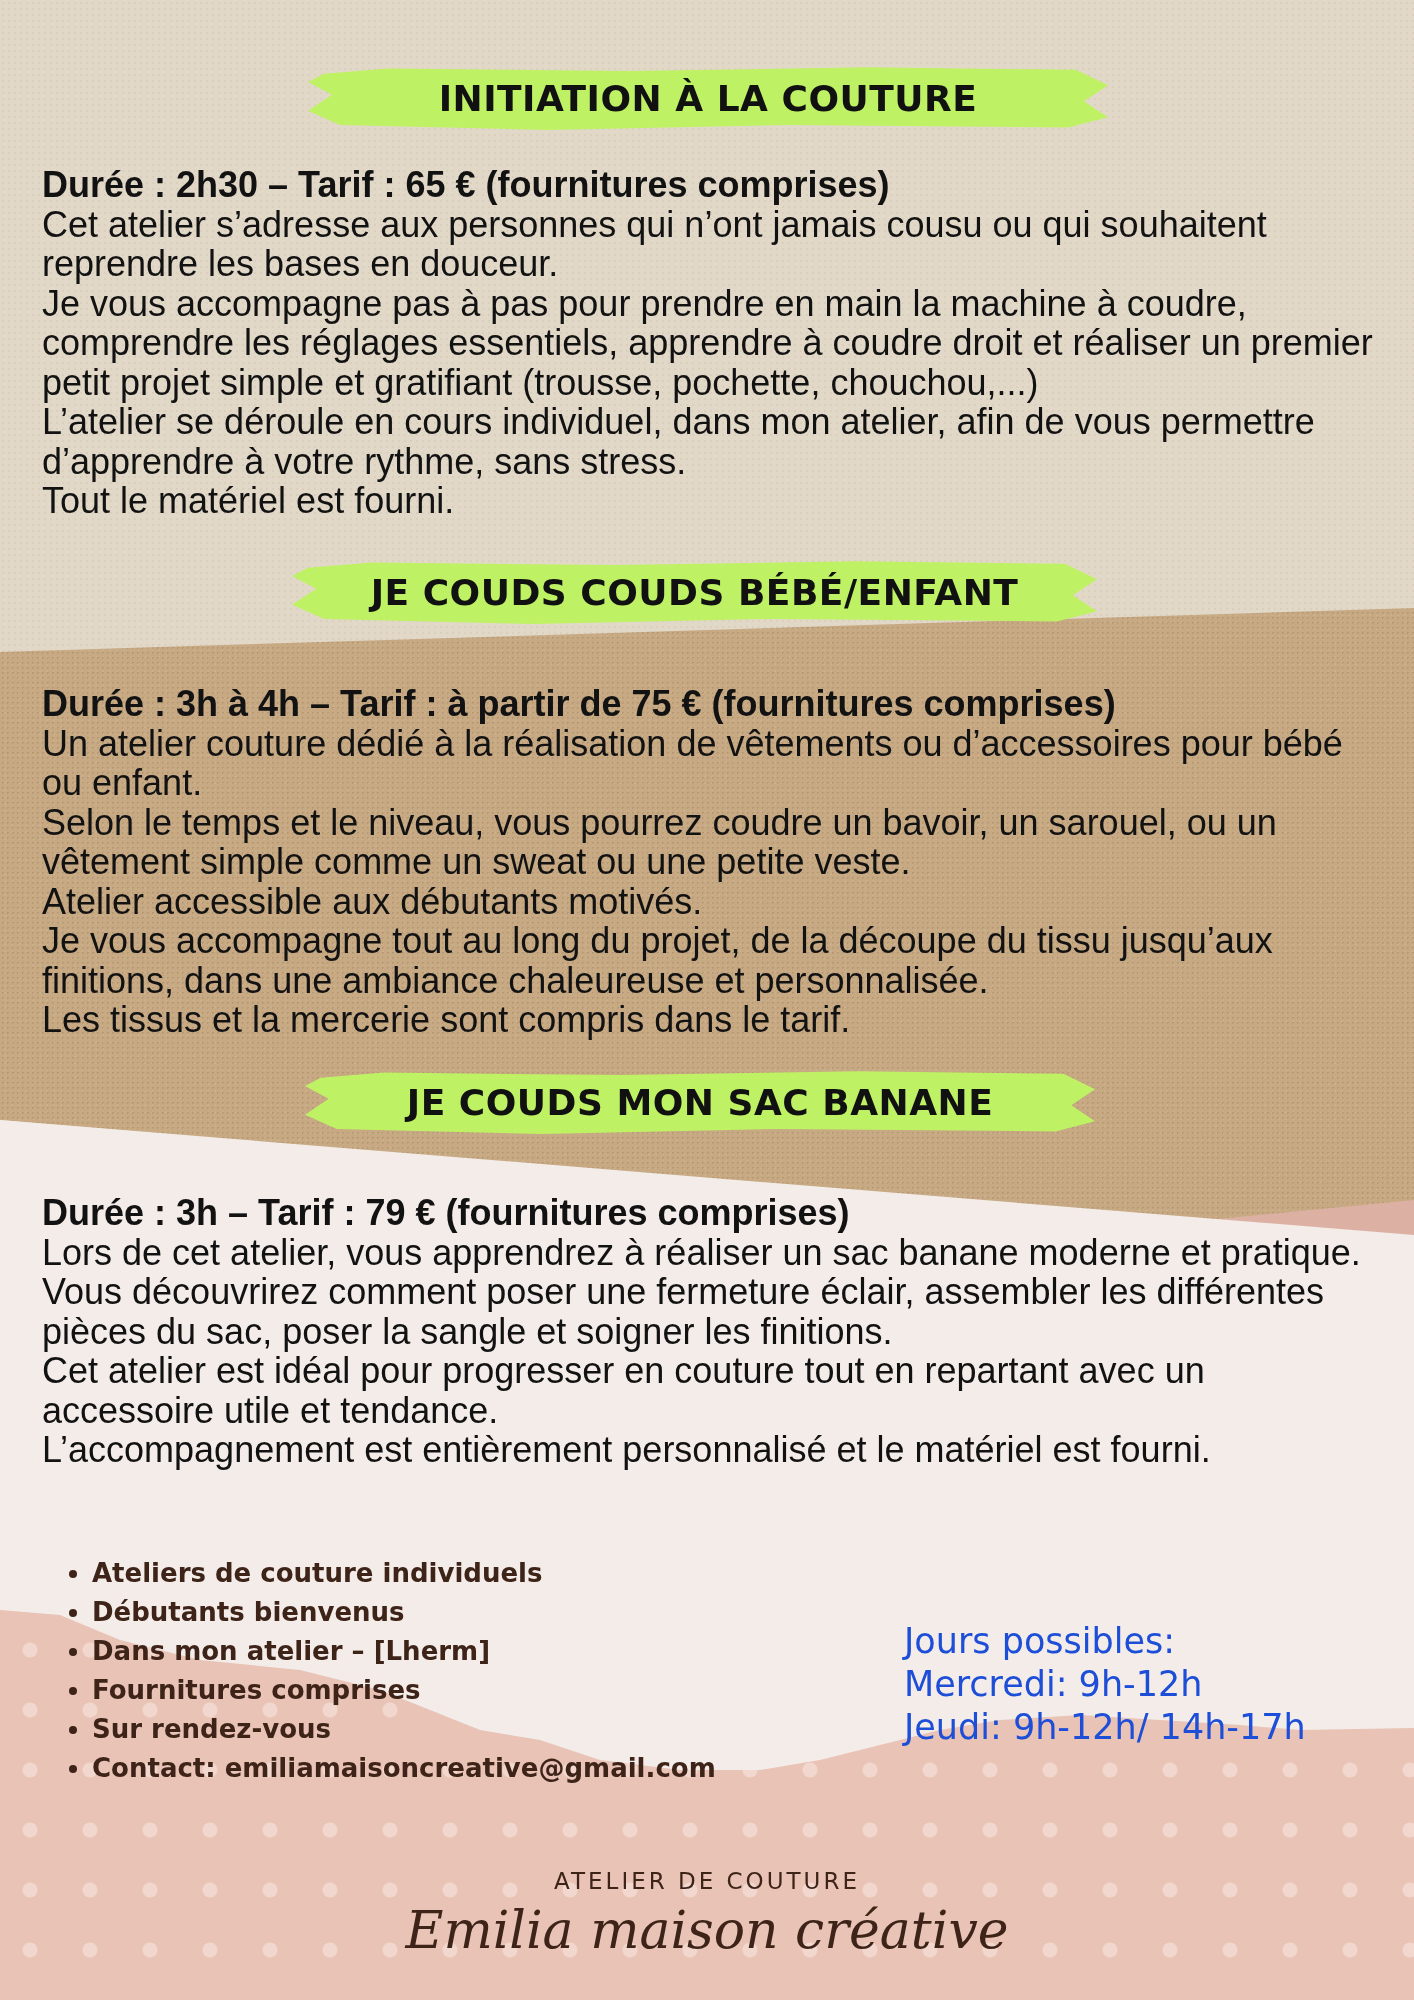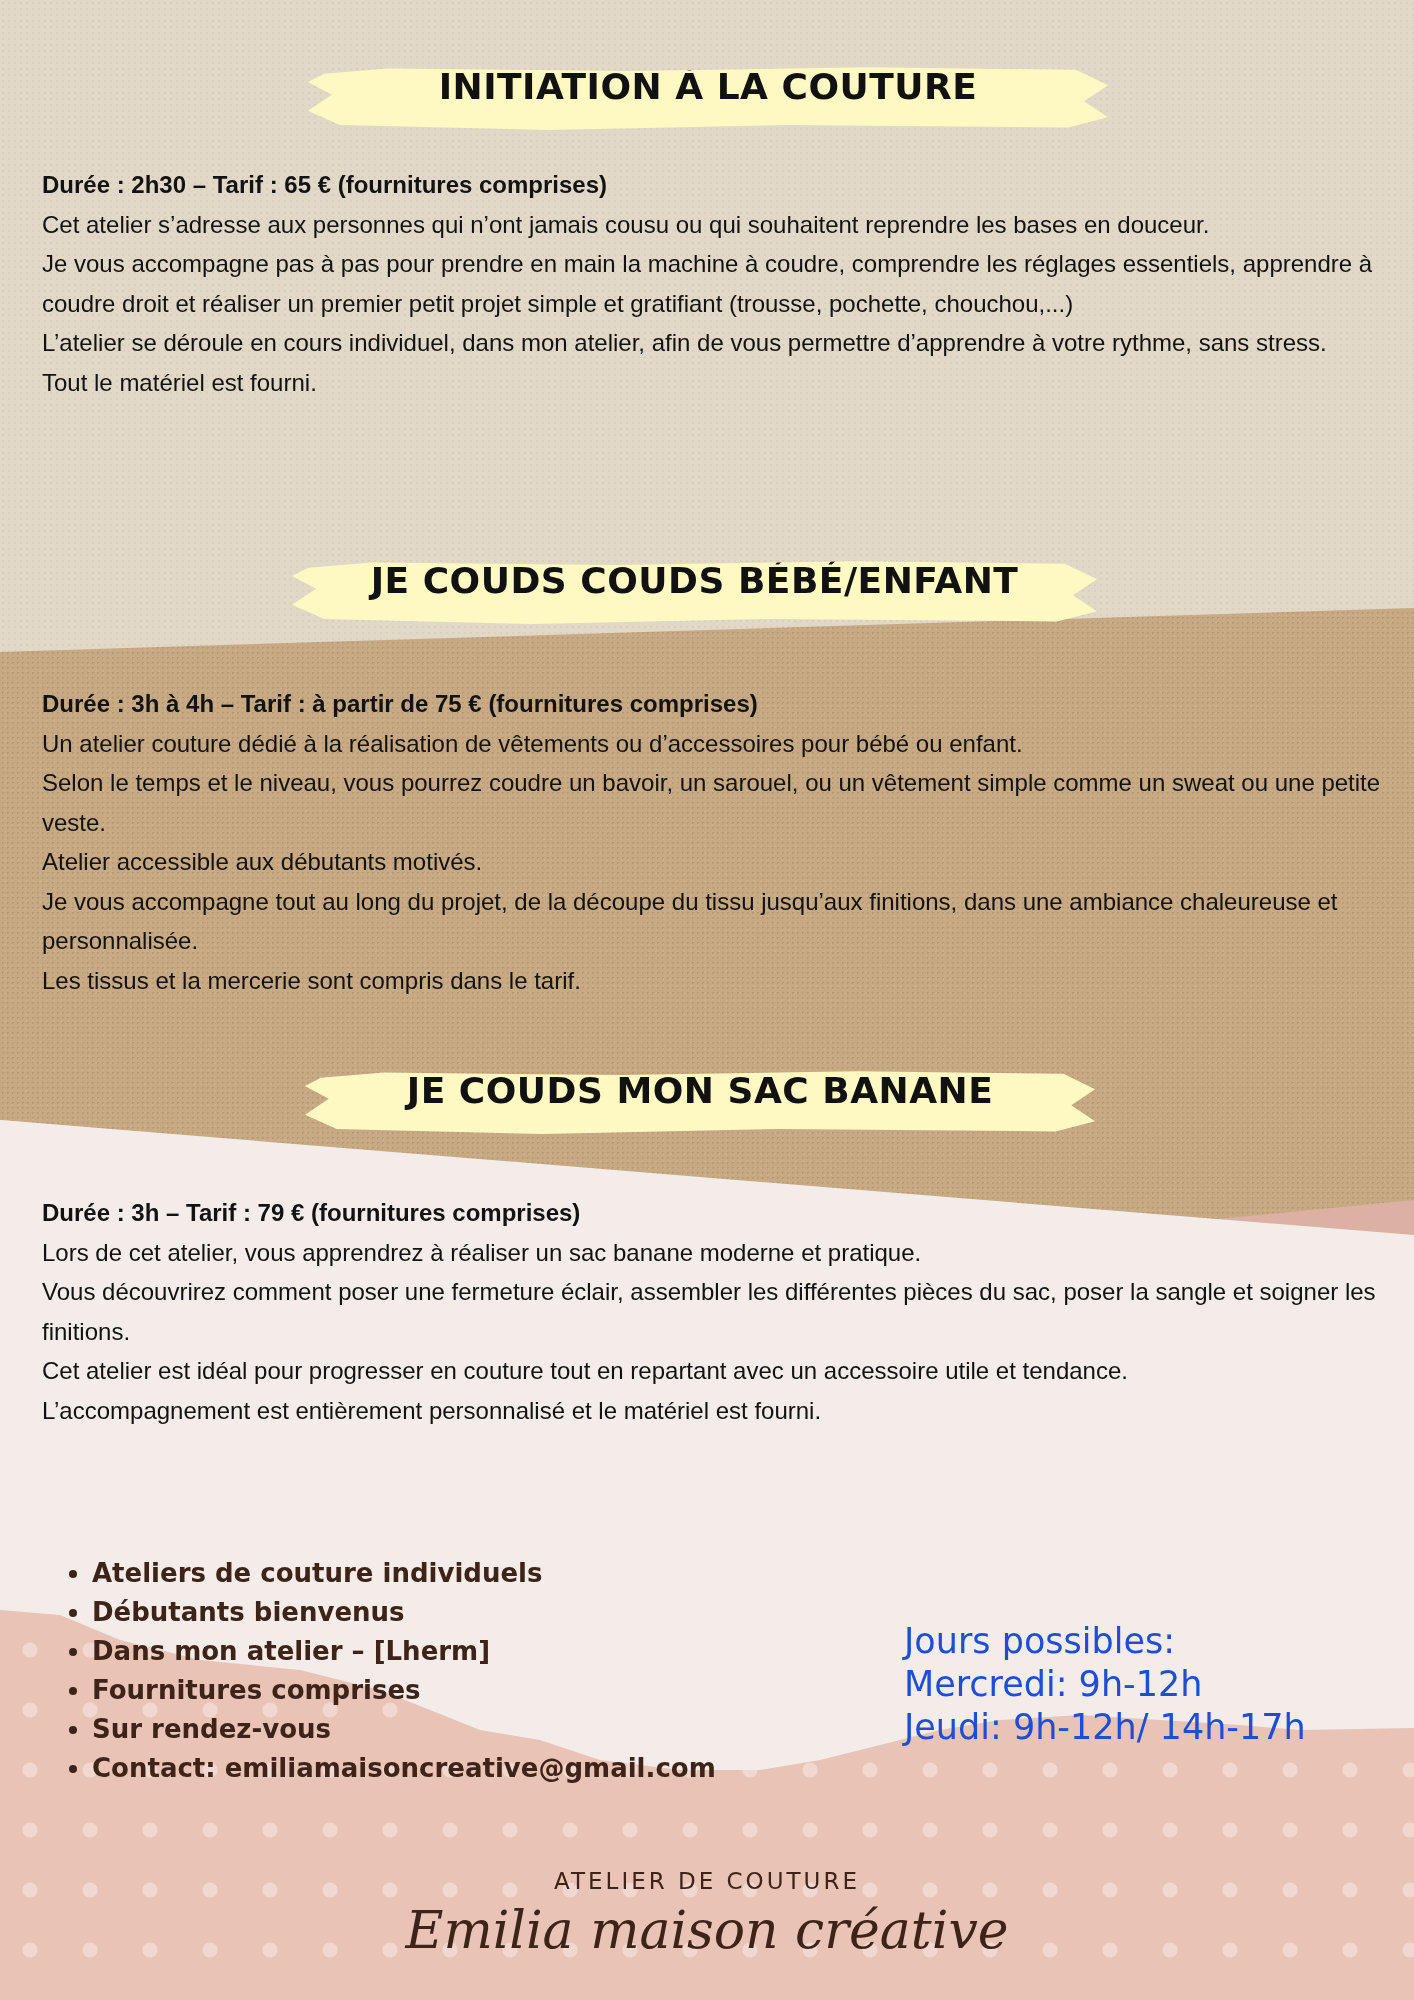--- a/index.html
+++ b/index.html
@@ -15,28 +15,28 @@
     clip-path: polygon(0 652px, 1414px 608px, 1414px 1240px, 0 1120px); }
   .bg-pinkstrip { top:0; height:2000px; background:#dcb1a3;
     clip-path: polygon(1000px 1240px, 1414px 1200px, 1414px 1240px, 1000px 1270px); }
   .bg-white { top:0; height:2000px; background:#f3ece8;
     clip-path: polygon(0 1120px, 1414px 1235px, 1414px 2000px, 0 2000px); }
   .bg-pink { top:0; height:2000px; background:#e8c3b6;
     background-image: radial-gradient(rgba(255,240,235,.45) 7px, transparent 8px);
     background-size:60px 60px;
     clip-path: polygon(0 1610px, 60px 1615px, 120px 1640px, 200px 1660px, 300px 1670px, 380px 1690px, 430px 1710px, 480px 1730px, 540px 1740px, 600px 1760px, 680px 1770px, 760px 1770px, 820px 1760px, 880px 1745px, 940px 1730px, 1000px 1720px, 1080px 1715px, 1160px 1720px, 1240px 1725px, 1300px 1730px, 1414px 1728px, 1414px 2000px, 0 2000px); }
 
-  .banner { position:absolute; height:64px; background:#fef9c3; display:flex; justify-content:center;
+  .banner { position:absolute; height:64px; background:#bef264; display:flex; align-items:center; justify-content:center;
     clip-path: polygon(2% 12%, 10% 4%, 40% 8%, 70% 2%, 96% 6%, 100% 30%, 97% 55%, 100% 80%, 95% 96%, 60% 92%, 30% 100%, 4% 92%, 0 70%, 3% 45%, 0 25%); }
   .banner h2 { margin:0; font-family:"DejaVu Sans", sans-serif; font-weight:bold; font-size:36px; letter-spacing:0.5px; color:#111; }
   .b1 { left:308px; top:66px; width:800px; }
   .b2 { left:292px; top:560px; width:805px; }
   .b3 { left:305px; top:1070px; width:790px; }
 
-  .section { position:absolute; left:42px; width:1340px; font-family:"Liberation Sans", sans-serif; font-size:24px; line-height:39.5px; color:#121212; }
+  .section { position:absolute; left:42px; width:1340px; font-family:"Liberation Sans", sans-serif; font-size:36px; line-height:39.5px; color:#121212; }
   .section .meta { font-weight:bold; }
   .section p { margin:0; }
   .s1 { top:165px; }
   .s2 { top:684px; }
   .s3 { top:1193px; }
 
   .features { position:absolute; left:48px; top:1554px; margin:0; padding:0 0 0 44px; font-family:"DejaVu Sans", sans-serif; font-weight:bold; font-size:26px; line-height:39px; color:#3e2418; width:640px; }
   .features li { margin:0; }
   .hours { position:absolute; left:904px; top:1620px; font-family:"DejaVu Sans", sans-serif; font-size:35px; line-height:43px; color:#1d4ed8; }
   .hours div { white-space:nowrap; }

